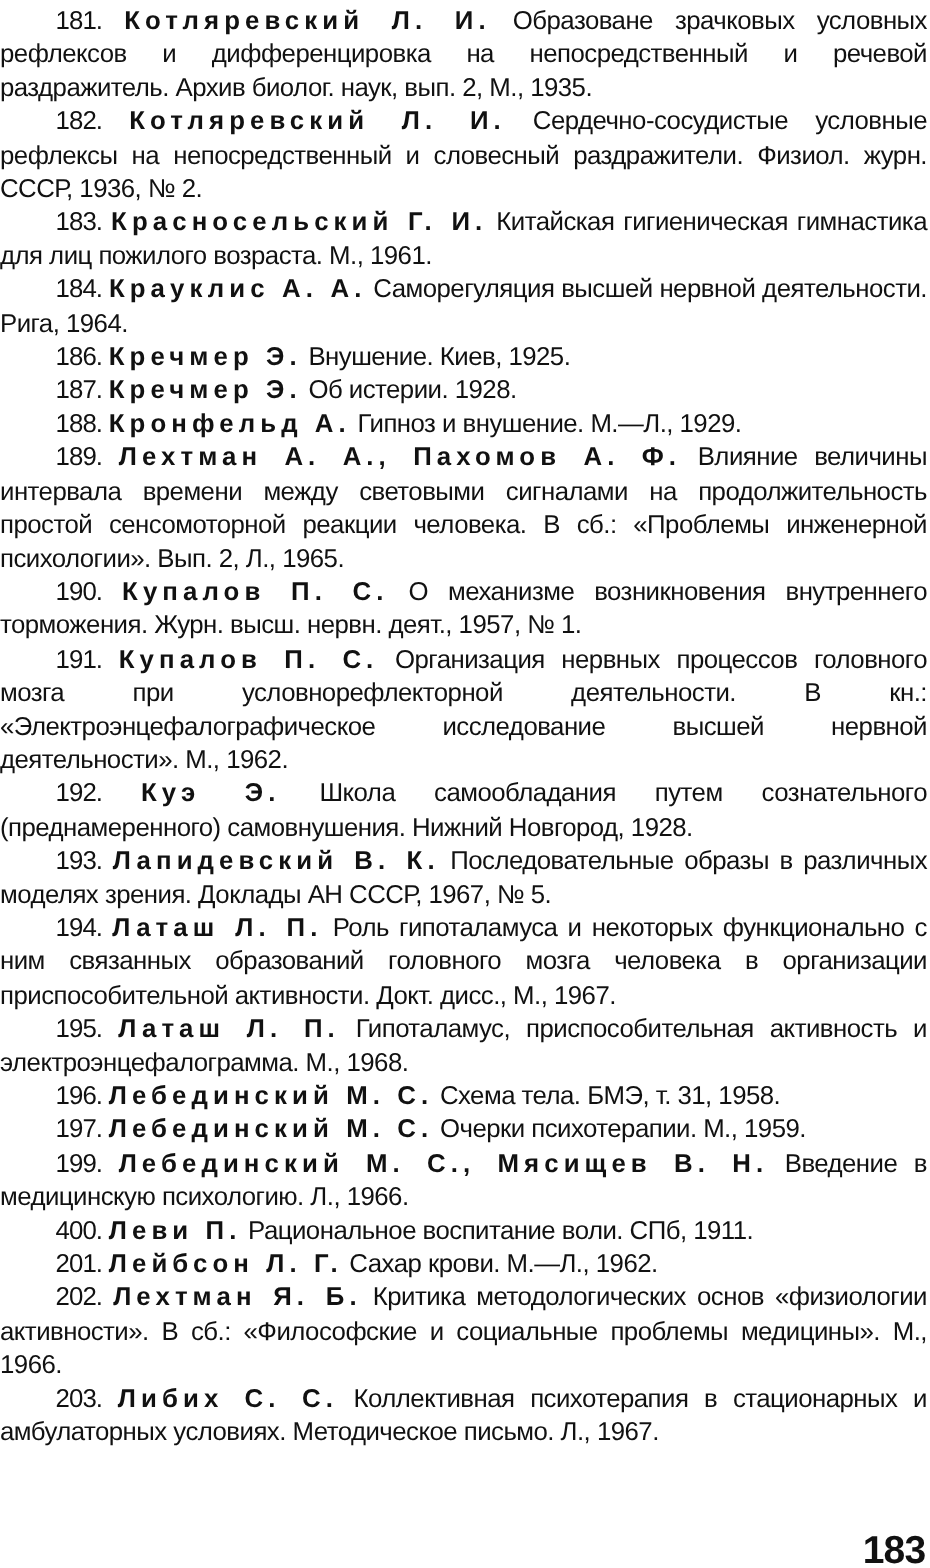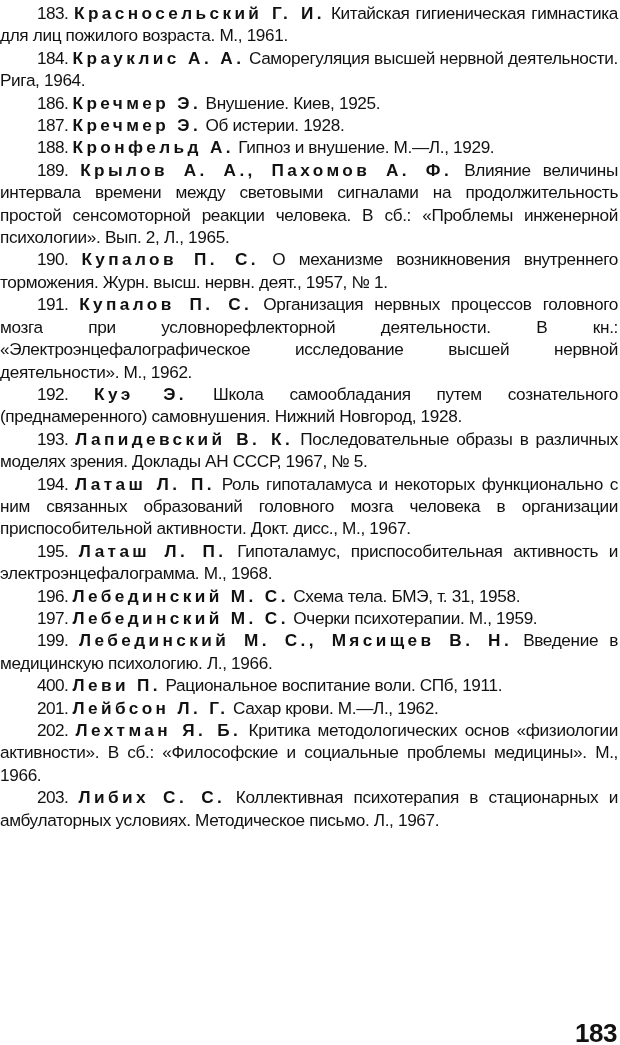--- a/index.html
+++ b/index.html
@@ -27,26 +27,28 @@
   .folio {
     position: absolute; right: 3px; top: 1018px;
     font-family: "Liberation Sans", sans-serif;
     font-weight: bold; font-size: 26px; letter-spacing: -0.5px;
   }
 </style>
 </head>
 <body>
 
 <div class="page">
+  <p class="entry"><span class="num">181.</span> <span class="author">Котляревский Л. И.</span> <span class="title">Образоване зрачковых условных рефлексов и дифференцировка на непосредственный и речевой раздражитель. Архив биолог. наук, вып. 2, М., 1935.</span></p>
+  <p class="entry"><span class="num">182.</span> <span class="author">Котляревский Л. И.</span> <span class="title">Сердечно-сосудистые условные рефлексы на непосредственный и словесный раздражители. Физиол. журн. СССР, 1936, № 2.</span></p>
   <p class="entry"><span class="num">183.</span> <span class="author">Красносельский Г. И.</span> <span class="title">Китайская гигиеническая гимнастика для лиц пожилого возраста. М., 1961.</span></p>
   <p class="entry"><span class="num">184.</span> <span class="author">Крауклис А. А.</span> <span class="title">Саморегуляция высшей нервной деятельности. Рига, 1964.</span></p>
   <p class="entry"><span class="num">186.</span> <span class="author">Кречмер Э.</span> <span class="title">Внушение. Киев, 1925.</span></p>
   <p class="entry"><span class="num">187.</span> <span class="author">Кречмер Э.</span> <span class="title">Об истерии. 1928.</span></p>
   <p class="entry"><span class="num">188.</span> <span class="author">Кронфельд А.</span> <span class="title">Гипноз и внушение. М.—Л., 1929.</span></p>
-  <p class="entry"><span class="num">189.</span> <span class="author">Крылов А. А., Пахомов А. Ф.</span> <span class="title">Влияние величины интервала времени между световыми сигналами на продолжительность простой сенсомоторной реакции человека. В сб.: «Проблемы инженерной психологии». Вып. 2, Л., 1965.</span></p>
+  <p class="entry"><span class="num">189.</span> <span class="author">Лехтман А. А., Пахомов А. Ф.</span> <span class="title">Влияние величины интервала времени между световыми сигналами на продолжительность простой сенсомоторной реакции человека. В сб.: «Проблемы инженерной психологии». Вып. 2, Л., 1965.</span></p>
   <p class="entry"><span class="num">190.</span> <span class="author">Купалов П. С.</span> <span class="title">О механизме возникновения внутреннего торможения. Журн. высш. нервн. деят., 1957, № 1.</span></p>
   <p class="entry"><span class="num">191.</span> <span class="author">Купалов П. С.</span> <span class="title">Организация нервных процессов головного мозга при условнорефлекторной деятельности. В кн.: «Электроэнцефалографическое исследование высшей нервной деятельности». М., 1962.</span></p>
   <p class="entry"><span class="num">192.</span> <span class="author">Куэ Э.</span> <span class="title">Школа самообладания путем сознательного (преднамеренного) самовнушения. Нижний Новгород, 1928.</span></p>
   <p class="entry"><span class="num">193.</span> <span class="author">Лапидевский В. К.</span> <span class="title">Последовательные образы в различных моделях зрения. Доклады АН СССР, 1967, № 5.</span></p>
   <p class="entry"><span class="num">194.</span> <span class="author">Латаш Л. П.</span> <span class="title">Роль гипоталамуса и некоторых функционально с ним связанных образований головного мозга человека в организации приспособительной активности. Докт. дисс., М., 1967.</span></p>
   <p class="entry"><span class="num">195.</span> <span class="author">Латаш Л. П.</span> <span class="title">Гипоталамус, приспособительная активность и электроэнцефалограмма. М., 1968.</span></p>
   <p class="entry"><span class="num">196.</span> <span class="author">Лебединский М. С.</span> <span class="title">Схема тела. БМЭ, т. 31, 1958.</span></p>
   <p class="entry"><span class="num">197.</span> <span class="author">Лебединский М. С.</span> <span class="title">Очерки психотерапии. М., 1959.</span></p>
   <p class="entry"><span class="num">199.</span> <span class="author">Лебединский М. С., Мясищев В. Н.</span> <span class="title">Введение в медицинскую психологию. Л., 1966.</span></p>
   <p class="entry"><span class="num">400.</span> <span class="author">Леви П.</span> <span class="title">Рациональное воспитание воли. СПб, 1911.</span></p>

